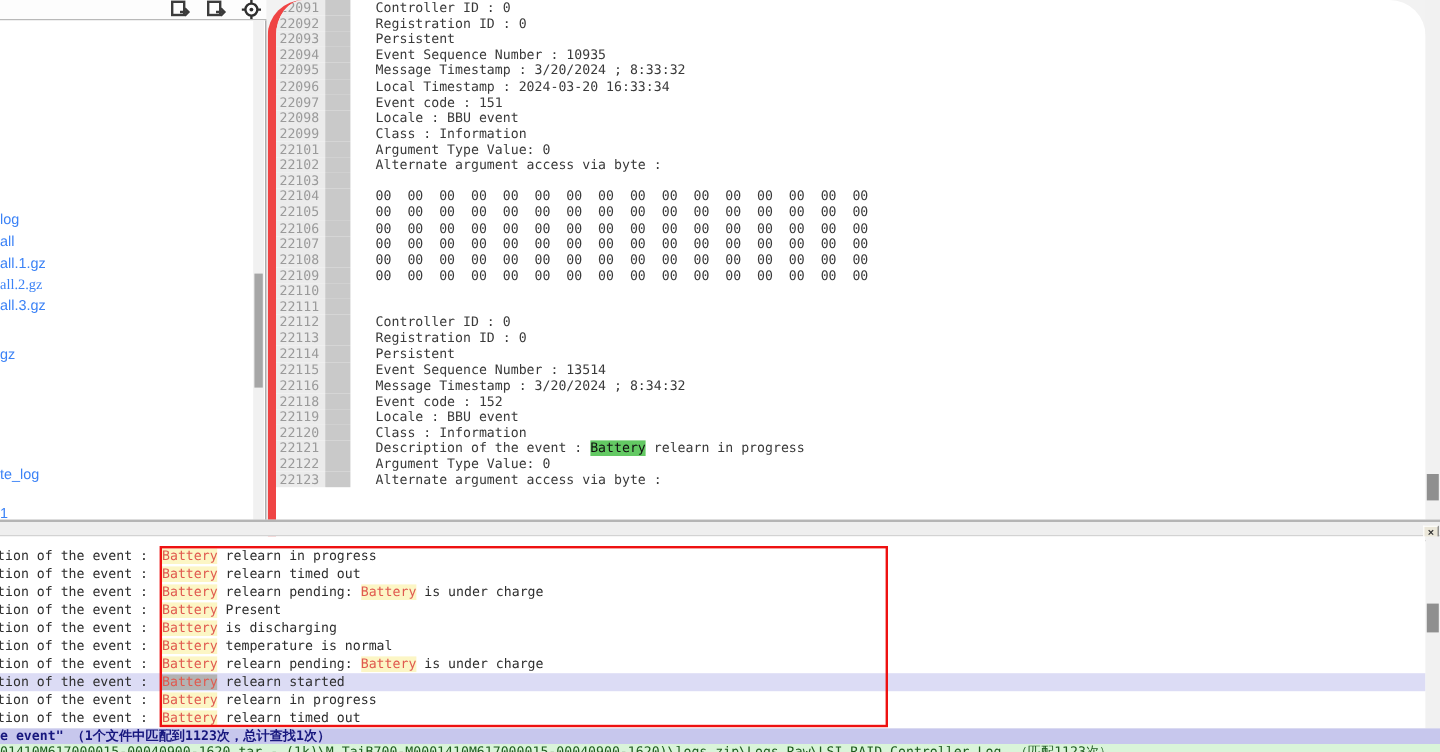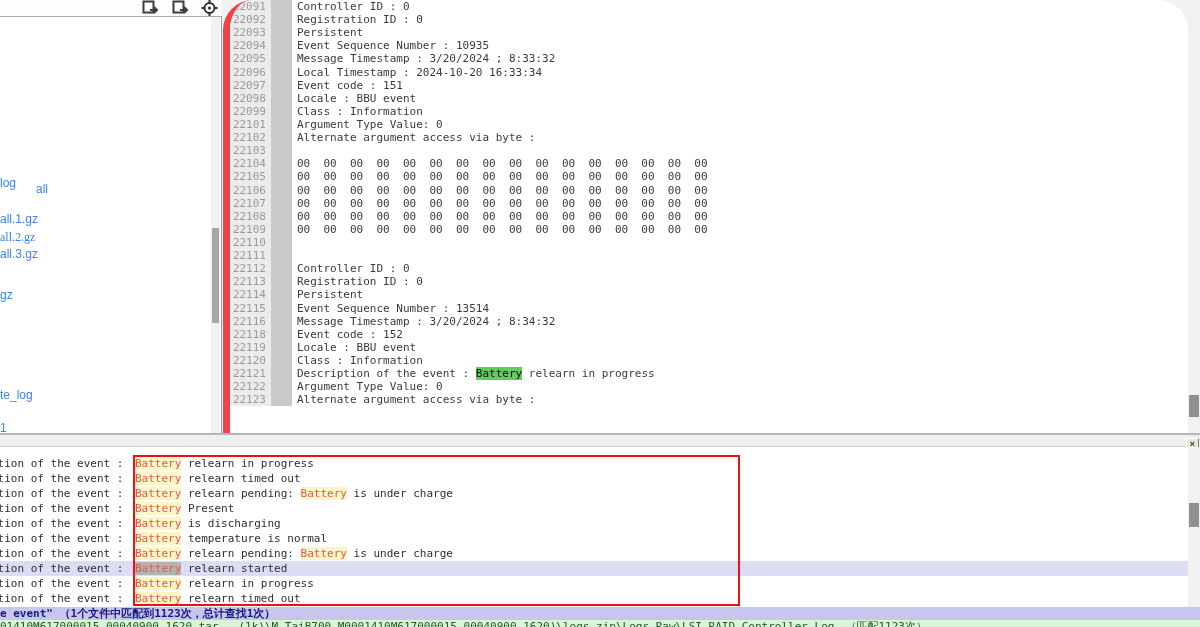--- a/index.html
+++ b/index.html
@@ -22,21 +22,21 @@
   #fp-scroll { position:absolute; left:211px; top:17px; width:9px; height:418px; background:#f1f1f1; }
   #fp-thumb { position:absolute; left:1px; width:7px; background:#a6a6a6; cursor:pointer; }
 
   
   #editor { position:absolute; left:223px; top:0; width:965px; height:538px; background:#ffffff;
             border-left:7px solid #ef4444; overflow:hidden;border-radius:30px; }
   .eline { display:flex; height:13.12px; font-size:11px; line-height:13.12px; white-space:pre; }
   .eline .num { width:41px; background:#ebebeb; color:#9a9a9a; text-align:right;
                 padding-right:5px; flex:none; }
   .eline .fold { width:21px; background:#c9c9c9; flex:none; }
-  .eline .code { flex:1; color:#3a3a3a; padding-left:5px; cursor:text; }
+  .eline .code { flex:1; color:#3a3a3a; padding-left:21px; cursor:text; }
   .eline.cur .code { background:#e8e8ff; }
   .ematch { background:#63c963; color:#101010; }
   .ecaret { color:#7a5cd6; font-weight:bold; }
   #ed-scroll { position:absolute; left:1188px; top:0; width:12px; height:433px; background:#f1f1f1; }
   #ed-thumb { position:absolute; left:1px; width:10px; background:#8f8f8f; cursor:pointer; }
 
   
   #splitter { position:absolute; left:0; top:433px; width:1200px; height:14px; background:#efefef;
               border-top:2px solid #b5b5b5; border-bottom:1px solid #cccccc; cursor:row-resize; }
   #closebtn { position:absolute; left:1186px; top:438px; width:13px; height:13px; background:#ebe7d9;
@@ -89,39 +89,39 @@
     <svg width="17" height="17" viewBox="0 0 17 17">
       <circle cx="8.5" cy="9" r="5" fill="none" stroke="#2f2f2f" stroke-width="2"></circle>
       <circle cx="8.5" cy="9" r="1.6" fill="#2f2f2f"></circle>
       <path d="M8.5 1 V4 M8.5 14 V17 M0.5 9 H3.5 M13.5 9 H16.5" stroke="#2f2f2f" stroke-width="2"></path>
     </svg>
   </div>
 </div>
 
 <div id="filepanel">
     <div class="fitem" style="top: 158px;">log</div>
-    <div class="fitem" style="top: 164px; margin-left: 36px;">all</div>
+    <div class="fitem" style="top: 176px;">all</div>
     <div class="fitem" style="top: 194px;">all.1.gz</div>
     <div class="fitem" style="top: 212px; font-family: Liberation Serif, serif;">all.2.gz</div>
     <div class="fitem" style="top: 229px;">all.3.gz</div>
     <div class="fitem" style="top: 270px;">gz</div>
     <div class="fitem" style="top: 370px;">te_log</div>
     <div class="fitem" style="top: 403px;">1</div>
   </div>
 <div id="fp-scroll">
   <div id="fp-thumb" style="top:211px;height:95px;"></div>
 </div>
 
 <div id="editor" class="mono">
     <div class="eline"><span class="num">22091</span><span class="fold"></span><span class="code">Controller ID : 0</span></div>
     <div class="eline"><span class="num">22092</span><span class="fold"></span><span class="code">Registration ID : 0</span></div>
     <div class="eline"><span class="num">22093</span><span class="fold"></span><span class="code">Persistent</span></div>
     <div class="eline"><span class="num">22094</span><span class="fold"></span><span class="code">Event Sequence Number : 10935</span></div>
     <div class="eline"><span class="num">22095</span><span class="fold"></span><span class="code">Message Timestamp : 3/20/2024 ; 8:33:32</span></div>
-    <div class="eline"><span class="num">22096</span><span class="fold"></span><span class="code">Local Timestamp : 2024-10-20 16:33:34</span></div>
+    <div class="eline"><span class="num">22096</span><span class="fold"></span><span class="code">Local Timestamp : 2024-03-20 16:33:34</span></div>
     <div class="eline"><span class="num">22097</span><span class="fold"></span><span class="code">Event code : 151</span></div>
     <div class="eline"><span class="num">22098</span><span class="fold"></span><span class="code">Locale : BBU event</span></div>
     <div class="eline"><span class="num">22099</span><span class="fold"></span><span class="code">Class : Information</span></div>
     <div class="eline"><span class="num">22101</span><span class="fold"></span><span class="code">Argument Type Value: 0</span></div>
     <div class="eline"><span class="num">22102</span><span class="fold"></span><span class="code">Alternate argument access via byte :</span></div>
     <div class="eline"><span class="num">22103</span><span class="fold"></span><span class="code"></span></div>
     <div class="eline"><span class="num">22104</span><span class="fold"></span><span class="code">00  00  00  00  00  00  00  00  00  00  00  00  00  00  00  00</span></div>
     <div class="eline"><span class="num">22105</span><span class="fold"></span><span class="code">00  00  00  00  00  00  00  00  00  00  00  00  00  00  00  00</span></div>
     <div class="eline"><span class="num">22106</span><span class="fold"></span><span class="code">00  00  00  00  00  00  00  00  00  00  00  00  00  00  00  00</span></div>
     <div class="eline"><span class="num">22107</span><span class="fold"></span><span class="code">00  00  00  00  00  00  00  00  00  00  00  00  00  00  00  00</span></div>

